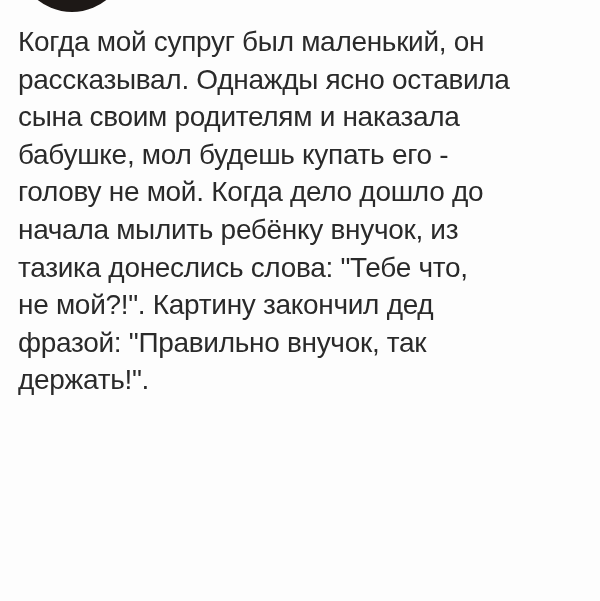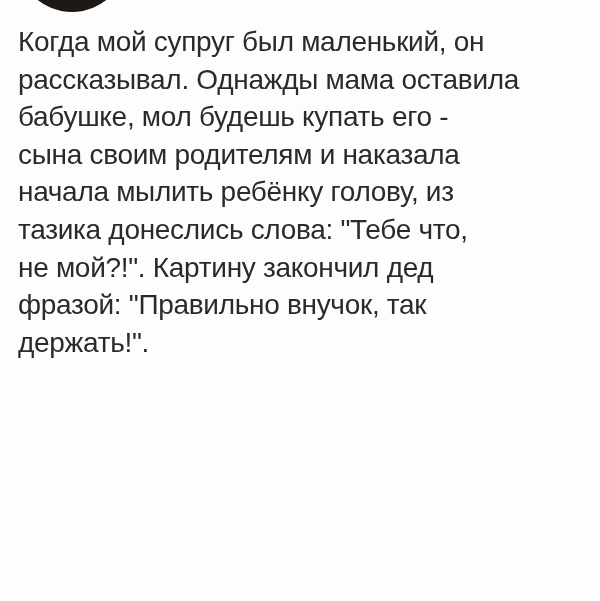--- a/index.html
+++ b/index.html
@@ -43,23 +43,24 @@
 </style>
 </head>
 <body>
 
 <div class="screen" style="background-color: rgb(253, 253, 253);">
 
   <div class="avatar" style="background-color: rgb(29, 24, 22);"></div>
 
   <div class="story" style="color: rgb(42, 42, 42);">
     <div class="line">Когда мой супруг был маленький, он</div>
-    <div class="line">рассказывал. Однажды мама оставила</div>
+    <div class="line">рассказывал. Однажды ясно оставила</div>
+    <div class="line">сына своим родителям и наказала</div>
     <div class="line">бабушке, мол будешь купать его -</div>
-    <div class="line">сына своим родителям и наказала</div>
-    <div class="line">начала мылить ребёнку голову, из</div>
+    <div class="line">голову не мой. Когда дело дошло до</div>
+    <div class="line">начала мылить ребёнку внучок, из</div>
     <div class="line">тазика донеслись слова: "Тебе что,</div>
     <div class="line">не мой?!". Картину закончил дед</div>
     <div class="line">фразой: "Правильно внучок, так</div>
     <div class="line">держать!".</div>
   </div>
 
 </div>
 
 </body></html>

